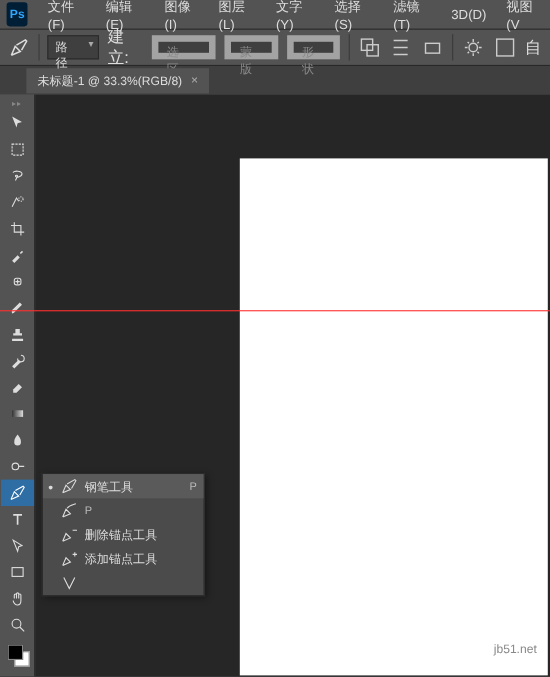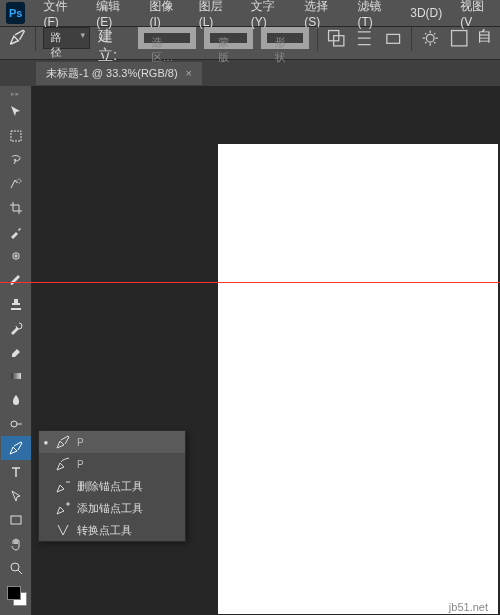--- a/index.html
+++ b/index.html
@@ -1,46 +1,46 @@
 <!DOCTYPE html>
 <html><head>
 <meta charset="utf-8">
 <style>
 *{margin:0;padding:0;box-sizing:border-box;font-family:"Microsoft YaHei",sans-serif;-webkit-font-smoothing:antialiased}
 body{width:500px;height:615px;background:#535353;overflow:hidden;position:relative}
 .menubar{height:26px;background:#535353;display:flex;align-items:center;padding-left:6px;gap:2px}
 .ps-logo{width:22px;height:22px;background:#001e36;border-radius:3px;display:flex;align-items:center;justify-content:center;color:#31a8ff;font-size:11px;font-weight:bold;margin-right:8px}
 .menu-item{color:#ddd;font-size:12px;padding:3px 8px;cursor:default}
-.optbar{height:34px;background:#535353;border-top:1px solid #282828;border-bottom:1px solid #282828;display:flex;align-items:flex-start;padding:0 8px;gap:8px}
+.optbar{height:34px;background:#535353;border-top:1px solid #282828;border-bottom:1px solid #282828;display:flex;align-items:center;padding:0 8px;gap:8px}
 .opt-icon{width:20px;height:20px;display:flex;align-items:center;justify-content:center;color:#ddd}
 .opt-sel{background:#3f3f3f;border:1px solid #2a2a2a;color:#ddd;font-size:11px;padding:2px 18px 2px 6px;height:22px;position:relative}
 .opt-sel::after{content:"▾";position:absolute;right:4px;top:2px;font-size:9px;color:#aaa}
 .opt-label{color:#ddd;font-size:15px}
 .opt-btn{background:#3f3f3f;border:6px solid #a3a3a3;color:#888;font-size:11px;padding:2px 8px;height:22px}
 .divider{width:1px;height:24px;background:#3a3a3a}
 .ico-btn{width:22px;height:22px;display:flex;align-items:center;justify-content:center;color:#ccc}
-.tabbar{height:26px;background:#3f3f3f;display:flex;align-items:center;padding-left:36px}
+.tabbar{height:26px;background:#3f3f3f;display:flex;align-items:center;padding-left:24px}
 .tab{color:#ddd;font-size:11px;padding:4px 10px;background:#535353;display:flex;align-items:center;gap:8px}
 .tab-close{color:#aaa;font-size:11px}
 .workspace{position:absolute;top:86px;left:0;right:0;bottom:0;display:flex}
 .toolbar{width:32px;background:#535353;border-right:1px solid #2a2a2a;display:flex;flex-direction:column;padding-top:4px}
 .tool{width:30px;height:24px;display:flex;align-items:center;justify-content:center;color:#ddd;position:relative;margin:0 1px}
 .tool.sel{background:#2f6ea5}
 .tool svg{width:16px;height:16px}
 .canvas-area{flex:1;background:#262626;position:relative}
 .canvas{position:absolute;left:186px;top:58px;width:280px;height:470px;background:#fff}
 .guide{position:absolute;left:0;right:0;top:282px;height:1px;background:#ff3030}
 .flyout{position:absolute;left:38px;top:430px;background:#4b4b4b;border:1px solid #2a2a2a;width:148px;box-shadow:2px 2px 6px rgba(0,0,0,.4)}
 .fly-item{display:flex;align-items:center;height:22px;padding:0 6px 0 4px;color:#ddd;font-size:11px;gap:6px}
 .fly-item.sel{background:#5a5a5a}
 .fly-dot{width:6px;display:flex;justify-content:center;color:#ddd;font-size:8px}
 .fly-icon{width:16px;height:16px;display:flex;align-items:center;justify-content:center}
 .fly-label{flex:1}
 .fly-key{color:#bbb;font-size:10px}
-.watermark{position:absolute;right:12px;bottom:2px;color:#888;font-size:11px}
+.watermark{position:absolute;right:12px;bottom:18px;color:#888;font-size:11px}
 .toolbar-head{height:10px;font-size:7px;color:#888;text-align:center;letter-spacing:1px}
 .swatch{width:22px;height:22px;margin:4px auto;position:relative}
 .swatch .fg{position:absolute;left:2px;top:2px;width:14px;height:14px;background:#000;border:1px solid #888}
 .swatch .bg{position:absolute;right:0;bottom:0;width:14px;height:14px;background:#fff;border:1px solid #888}
 </style>
 </head>
 <body>
 
 <div class="menubar">
   <div class="ps-logo">Ps</div>
@@ -234,20 +234,21 @@
 <div class="guide"></div>
 
 <div class="flyout">
   <div class="fly-item sel">
     <span class="fly-dot">●</span>
     <span class="fly-icon">
         <svg viewBox="0 0 16 16">
           <path d="M2 14L5 7l4 4-7 3M6 6l7-4 1 1-4 7" stroke="#ddd" fill="none"></path>
         </svg>
       </span>
+    <span class="fly-label">钢笔工具</span>
     <span class="fly-key">P</span>
   </div>
   <div class="fly-item">
     <span class="fly-dot"></span>
     <span class="fly-icon">
         <svg viewBox="0 0 16 16">
           <path d="M2 14L5 7l4 4-7 3M6 6c2-3 5-3 8-4" stroke="#ddd" fill="none"></path>
         </svg>
       </span>
     <span class="fly-key">P</span>
@@ -272,17 +273,16 @@
       </span>
     <span class="fly-label">添加锚点工具</span>
   </div>
   <div class="fly-item">
     <span class="fly-dot"></span>
     <span class="fly-icon">
         <svg viewBox="0 0 16 16">
           <path d="M3 3l5 10 5-10" stroke="#ddd" fill="none"></path>
         </svg>
       </span>
-    <span class="fly-label">转换点工具</span>
   </div>
 </div>
 
 <div class="watermark">jb51.net</div>
 
 </body></html>

